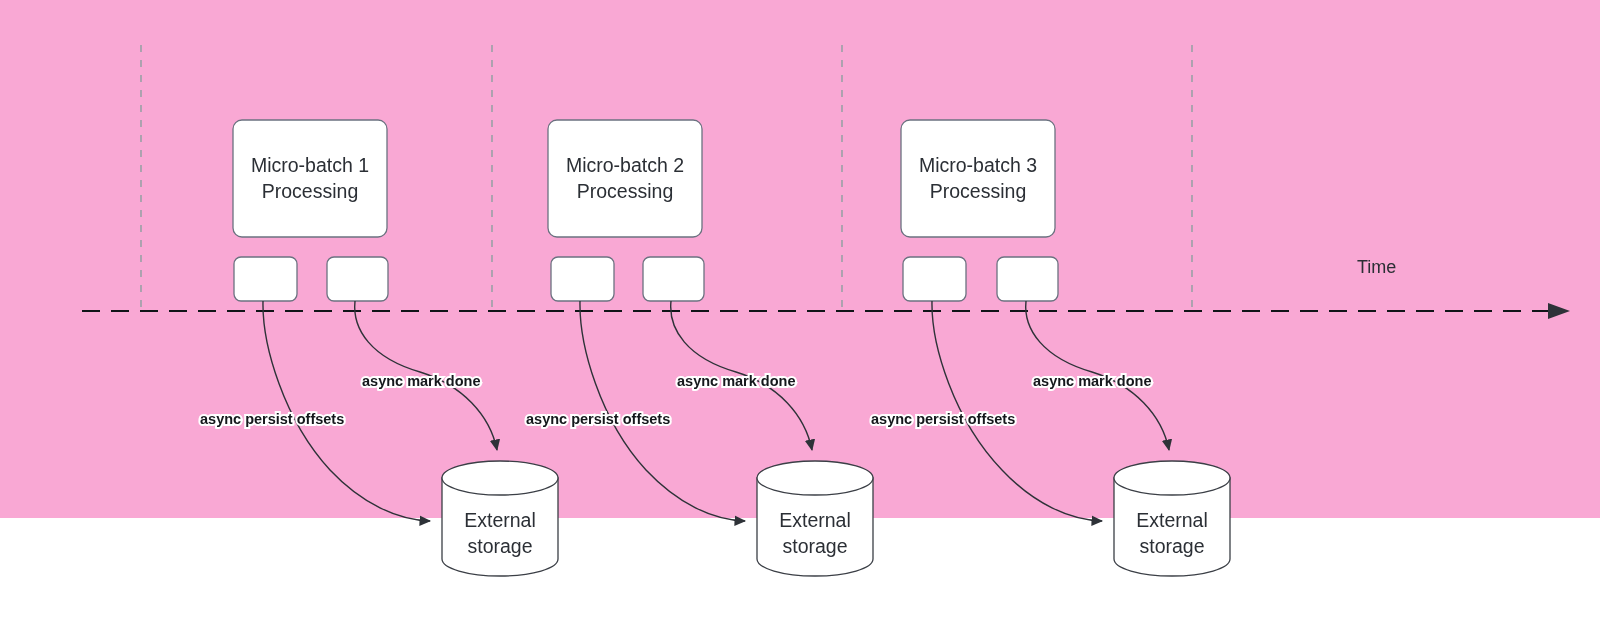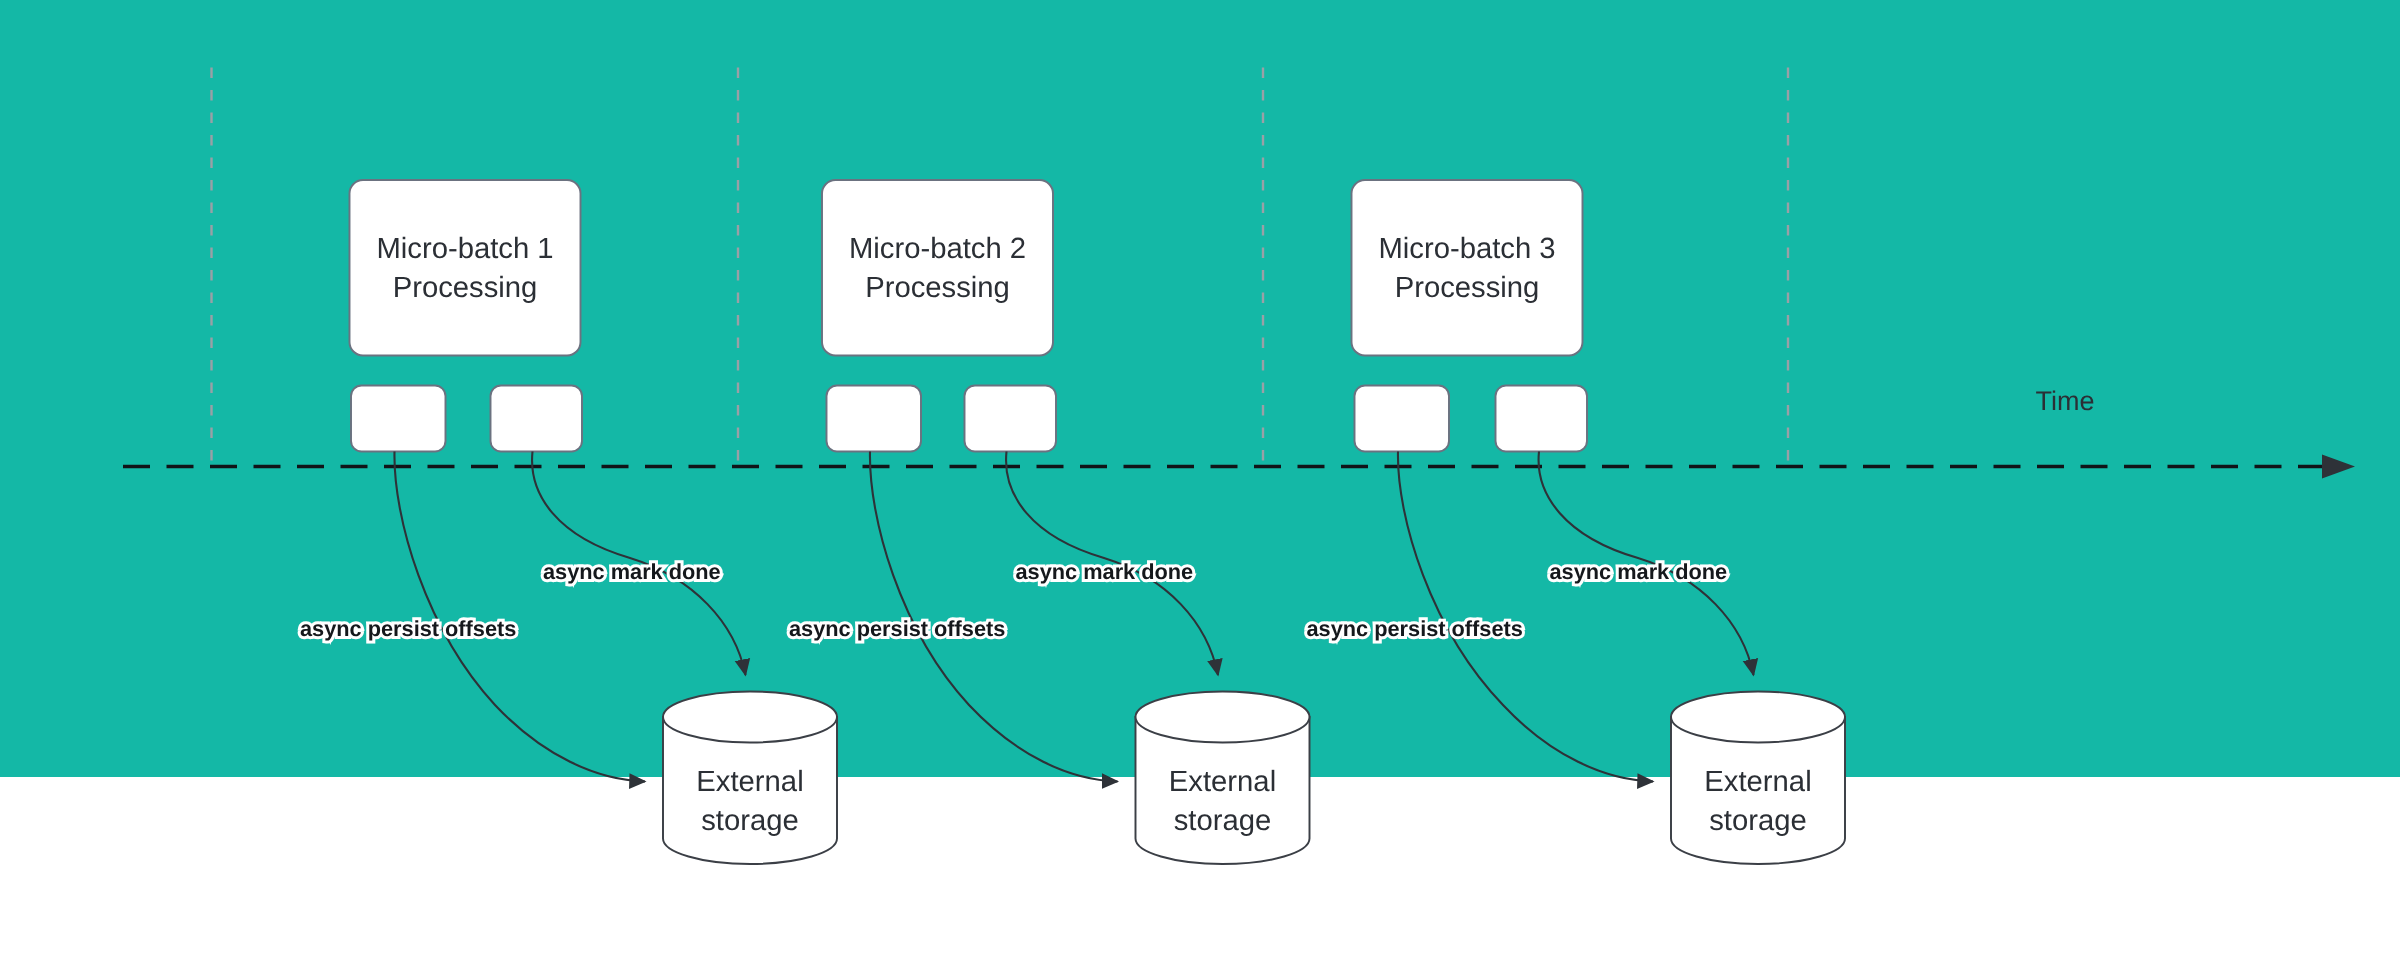--- a/index.html
+++ b/index.html
@@ -10,21 +10,21 @@
   body {
     width: 1600px;
     height: 642px;
     font-family: "Liberation Sans", sans-serif;
     overflow: hidden;
   }
   #diagram-root {
     position: relative;
     width: 1600px;
     height: 518px;
-    background: #14b8a6;
+    background: #f9a8d4;
     text-decoration: underline;
   }
   svg.canvas {
     position: absolute;
     top: 0;
     left: 0;
     width: 1600px;
     height: 642px;
   }
   .shape-fill { fill: #ffffff; }

